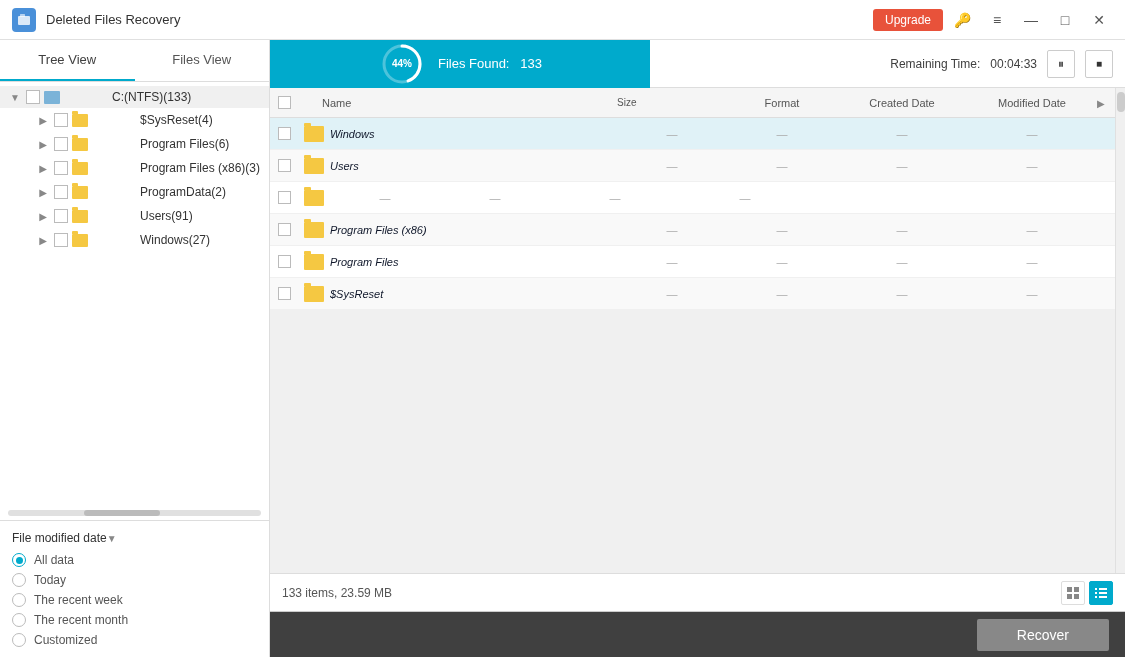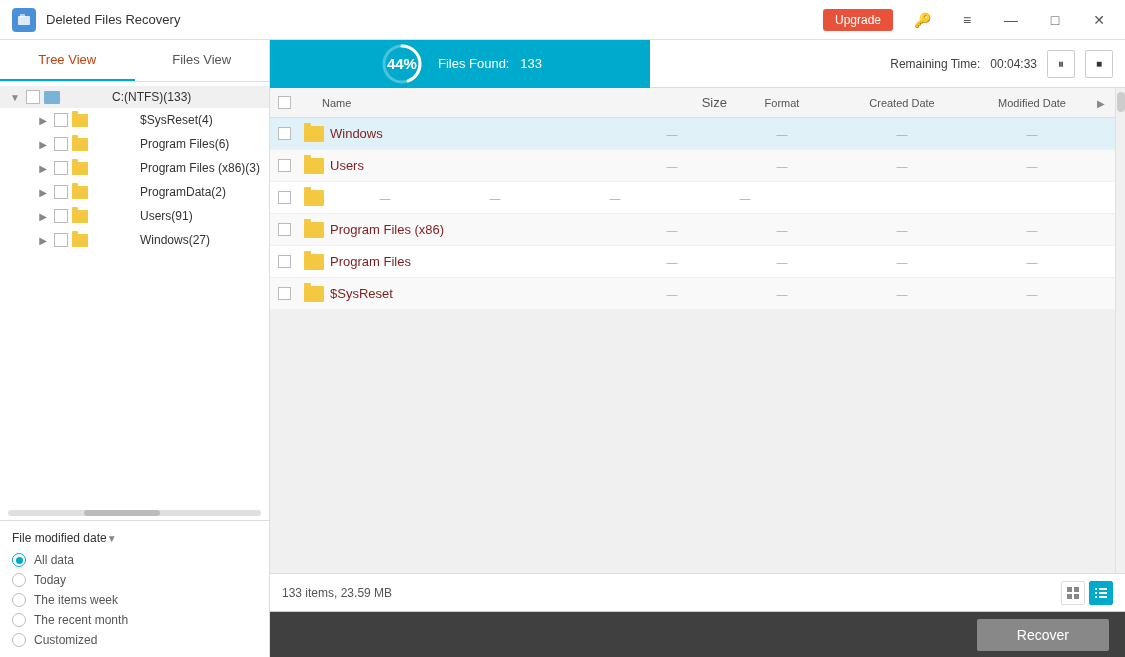--- a/index.html
+++ b/index.html
@@ -7,38 +7,38 @@
 
     
     .title-bar {
       display: flex; align-items: center; height: 40px;
       background: #fff; border-bottom: 1px solid #e0e0e0;
       padding: 0 12px; gap: 10px;
     }
     .title-bar-icon { width: 24px; height: 24px; background: #4a90d9; border-radius: 4px; display: flex; align-items: center; justify-content: center; }
     .title-bar-icon svg { fill: white; }
     .title-bar-title { font-size: 13px; color: #333; flex: 1; }
-    .title-bar-controls { display: flex; align-items: center; gap: 16px; }
+    .title-bar-controls { display: flex; align-items: center; gap: 6px; }
     .upgrade-btn {
       background: #e8523a; color: white; border: none; border-radius: 3px;
       padding: 4px 12px; font-size: 12px; cursor: pointer; font-weight: 500;
     }
     .title-ctrl-icon { width: 28px; height: 28px; display: flex; align-items: center; justify-content: center; cursor: pointer; color: #555; font-size: 14px; border-radius: 3px; }
 
     
     .main-layout { display: flex; height: calc(657px - 40px); }
 
     
     .left-panel { width: 270px; background: #fff; border-right: 1px solid #ddd; display: flex; flex-direction: column; }
     .tabs { display: flex; border-bottom: 1px solid #ddd; }
     .tab {
       flex: 1; text-align: center; padding: 12px 8px; cursor: pointer;
       font-size: 13px; color: #555; border-bottom: 2px solid transparent;
     }
-    .tab.active { color: #c2410c; border-bottom: 2px solid #00aacc; }
+    .tab.active { color: #404040; border-bottom: 2px solid #00aacc; }
     .tree-area { flex: 1; overflow-y: auto; padding: 4px 0; }
     .tree-root { padding: 4px 8px; display: flex; align-items: center; gap: 4px; cursor: pointer; background: #f0f0f0; }
     .tree-item { display: flex; align-items: center; gap: 4px; padding: 5px 8px; cursor: pointer; }
     .tree-expand { width: 14px; height: 14px; display: flex; align-items: center; justify-content: center; color: #888; font-size: 10px; }
     .tree-check { width: 14px; height: 14px; border: 1px solid #bbb; background: white; flex-shrink: 0; }
     .folder-icon-sm { width: 16px; height: 13px; background: #f5c842; border-radius: 1px; position: relative; }
     .folder-icon-sm::before { content: ''; position: absolute; top: -3px; left: 0; width: 6px; height: 3px; background: #f5c842; border-radius: 1px 1px 0 0; }
     .drive-icon { width: 16px; height: 13px; background: #7bb3d8; border-radius: 1px; }
     .tree-label { font-size: 12px; color: #333; margin-left: 48px; }
     .tree-sub { padding-left: 28px; }
@@ -62,37 +62,37 @@
     .progress-bar-area { display: flex; align-items: center; height: 48px; background: #fff; border-bottom: 1px solid #ddd; }
     .progress-container { width: 380px; height: 48px; background: #00aacc; display: flex; align-items: center; justify-content: center; gap: 12px; }
     .progress-right { flex: 1; display: flex; align-items: center; justify-content: flex-end; padding-right: 12px; gap: 10px; }
     .remaining-time { font-size: 12px; color: #404040; }
     .ctrl-btn { width: 28px; height: 28px; border: 1px solid #ccc; background: white; display: flex; align-items: center; justify-content: center; cursor: pointer; border-radius: 2px; }
 
     
     .col-headers { display: flex; align-items: center; height: 30px; background: #f5f5f5; border-bottom: 1px solid #ddd; padding: 0 8px; }
     .col-check { width: 20px; flex-shrink: 0; }
     .col-name { flex: 1; font-size: 11px; color: #555; padding-left: 24px; }
-    .col-size { width: 110px; text-align: right; font-size: 13px; color: #555; }
+    .col-size { width: 110px; text-align: left; font-size: 10px; color: #555; }
     .col-format { width: 110px; text-align: center; font-size: 11px; color: #555; }
     .col-created { width: 130px; text-align: center; font-size: 11px; color: #555; }
     .col-modified { width: 130px; text-align: center; font-size: 11px; color: #555; }
     .col-nav { width: 20px; }
 
     
     .file-list { flex: 1; overflow-y: auto; }
     .file-row { display: flex; align-items: center; height: 32px; border-bottom: 1px solid #f0f0f0; padding: 0 8px; }
     .file-row:nth-child(odd) { background: #fff; }
     .file-row:nth-child(even) { background: #f9f9f9; }
     .file-row.highlighted { background: #e0f2f7; }
     .file-check { width: 20px; flex-shrink: 0; }
     .file-check-box { width: 13px; height: 13px; border: 1px solid #bbb; background: white; }
     .file-folder { width: 20px; height: 16px; background: #f5c842; border-radius: 1px; margin: 0 6px; position: relative; flex-shrink: 0; }
     .file-folder::before { content: ''; position: absolute; top: -3px; left: 0; width: 7px; height: 3px; background: #f5c842; border-radius: 1px 1px 0 0; }
-    .file-name { flex: 1; font-size: 13px; color: #7f1d1d; }
+    .file-name { flex: 1; font-size: 11px; color: #0f172a; font-style: italic; }
     .file-size { width: 110px; text-align: center; font-size: 11px; color: #aaa; }
     .file-format { width: 110px; text-align: center; font-size: 11px; color: #aaa; }
     .file-created { width: 130px; text-align: center; font-size: 11px; color: #aaa; }
     .file-modified { width: 130px; text-align: center; font-size: 11px; color: #aaa; }
     .file-nav-space { width: 20px; }
 
     
     .bottom-bar { height: 38px; border-top: 1px solid #ddd; background: #fff; display: flex; align-items: center; justify-content: space-between; padding: 0 12px; }
     .item-count { font-size: 12px; color: #555; }
     .view-controls { display: flex; gap: 4px; }
@@ -199,21 +199,21 @@
         <label class="radio-option">
           <div class="radio-circle checked"></div>
           <span>All data</span>
         </label>
         <label class="radio-option">
           <div class="radio-circle"></div>
           <span>Today</span>
         </label>
         <label class="radio-option">
           <div class="radio-circle"></div>
-          <span>The items week</span>
+          <span>The recent week</span>
         </label>
         <label class="radio-option">
           <div class="radio-circle"></div>
           <span>The recent month</span>
         </label>
         <label class="radio-option">
           <div class="radio-circle"></div>
           <span>Customized</span>
         </label>
       </div>
@@ -222,21 +222,21 @@
 
   <div class="right-panel-wrap">
 
     <div class="progress-bar-area">
       <div class="progress-container">
         <div style="width:48px; height:48px; position:relative; display:flex; align-items:center; justify-content:center;">
           <svg width="44" height="44" viewBox="0 0 44 44">
             <circle cx="22" cy="22" r="18" fill="none" stroke="rgba(255,255,255,0.3)" stroke-width="3"></circle>
             <circle cx="22" cy="22" r="18" fill="none" stroke="white" stroke-width="3" stroke-dasharray="50 63" stroke-linecap="round" transform="rotate(-90 22 22)"></circle>
           </svg>
-          <span style="position:absolute; color:white; font-size:15px; font-weight:bold;">44%</span>
+          <span style="position:absolute; color:white; font-size:10px; font-weight:bold;">44%</span>
         </div>
         <span style="color:white; font-size:13px;">
           <span>Files Found:</span>
           &nbsp;
           <span>133</span>
         </span>
       </div>
       <div class="progress-right">
         <span class="remaining-time">
           <span>Remaining Time:</span>

